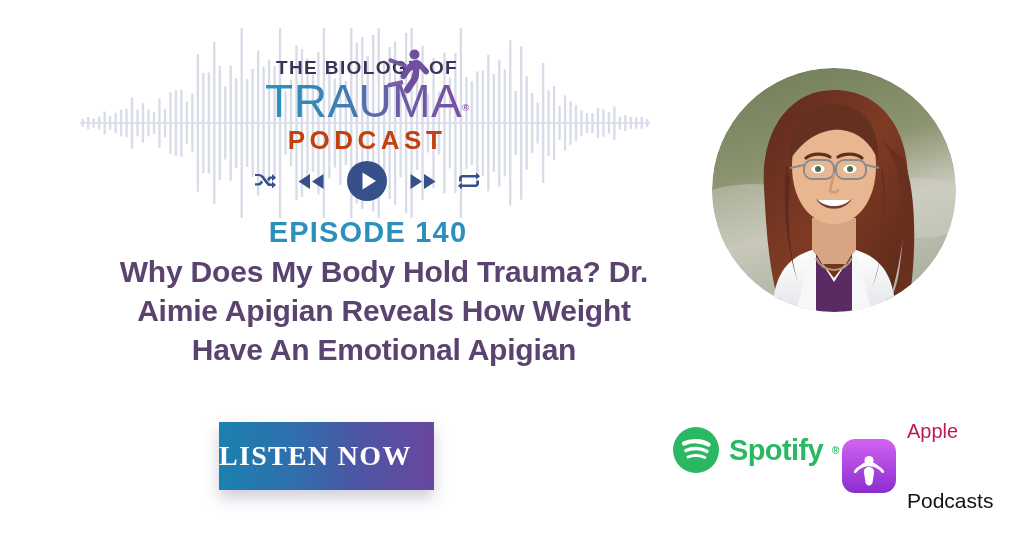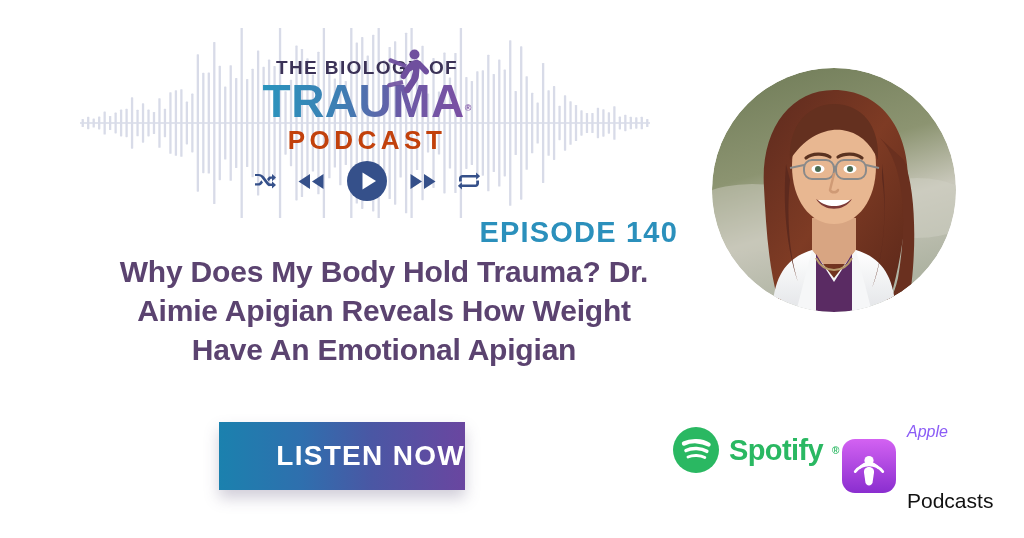--- a/index.html
+++ b/index.html
@@ -46,21 +46,21 @@
   #biology-line .thin { font-weight: 700; }
   #biology-line .thick { font-weight: 700; }
 
   #trauma-row {
     position: relative;
     height: 44px;
     margin-top: 2px;
   }
   #trauma-word {
     font-size: 46px;
-    font-weight: 700;
+    font-weight: 400;
     letter-spacing: 0.5px;
     line-height: 44px;
     background: linear-gradient(90deg, #2a94bd 0%, #3d7fb4 38%, #6b5ba6 68%, #7b4fa3 100%);
     -webkit-background-clip: text;
     background-clip: text;
     color: transparent;
     -webkit-text-fill-color: transparent;
     display: inline-block;
   }
   #trauma-reg {
@@ -98,21 +98,21 @@
     box-sizing: border-box;
   }
   .ctrl { display: block; }
 
   
   #episode-label {
     position: absolute;
     left: 58px;
     top: 216px;
     width: 620px;
-    text-align: right;
+    text-align: center;
     font-size: 29px;
     font-weight: 700;
     letter-spacing: 1.2px;
     color: #2b90bc;
   }
   #episode-title {
     position: absolute;
     left: 74px;
     top: 252px;
     width: 620px;
@@ -122,30 +122,31 @@
     line-height: 39px;
     color: #5b4370;
     letter-spacing: -0.2px;
   }
 
   
   #listen-button {
     position: absolute;
     left: 219px;
     top: 422px;
-    width: 246px;
+    width: 215px;
     height: 68px;
     background: linear-gradient(90deg, #1b81ae 0%, #2f6fae 34%, #4a57a4 62%, #6a46a0 100%);
     box-shadow: 0 8px 14px rgba(90, 80, 120, 0.28);
     display: flex;
     align-items: center;
-    justify-content: flex-end;
+    justify-content: flex-start;
     cursor: pointer;
     border: none;
     padding: 0;
+    font-family: Liberation Serif, serif;
   }
   #listen-label {
     color: #ffffff;
     font-size: 28px;
     font-weight: 700;
     letter-spacing: 1.3px;
   }
 
   
   #headshot {
@@ -485,19 +486,19 @@
         <g fill="#ffffff">
           <circle cx="27" cy="21.5" r="4.6"></circle>
           <path d="M27 28 C30.1 28 32.4 30.4 32 33.4 L30.6 43.2 C30.3 45.2 28.8 46.4 27 46.4 C25.2 46.4 23.7 45.2 23.4 43.2 L22 33.4 C21.6 30.4 23.9 28 27 28 Z"></path>
         </g>
         <g stroke="#ffffff" fill="none" stroke-linecap="round">
           <path d="M18.4 28.2 A11.6 11.6 0 0 1 35.6 28.2" stroke-width="2.7"></path>
           <path d="M13.2 32.6 A17.6 17.6 0 0 1 40.8 32.6" stroke-width="2.7"></path>
         </g>
       </svg>
       <div>
-        <div id="apple-word-line1" class="apple-line" style="font-size:16px;line-height:23px;color:#8b5cf6;font-style:italic;">Apple</div>
+        <div id="apple-word-line1" class="apple-line" style="font-size:20px;line-height:23px;color:#be185d;">Apple</div>
         <div id="apple-word-line2" class="apple-line" style="font-size:21px;line-height:23px;color:#111;margin-top:46px;">Podcasts</div>
       </div>
     </div>
   </div>
 
 </div>
 
 </body></html>

